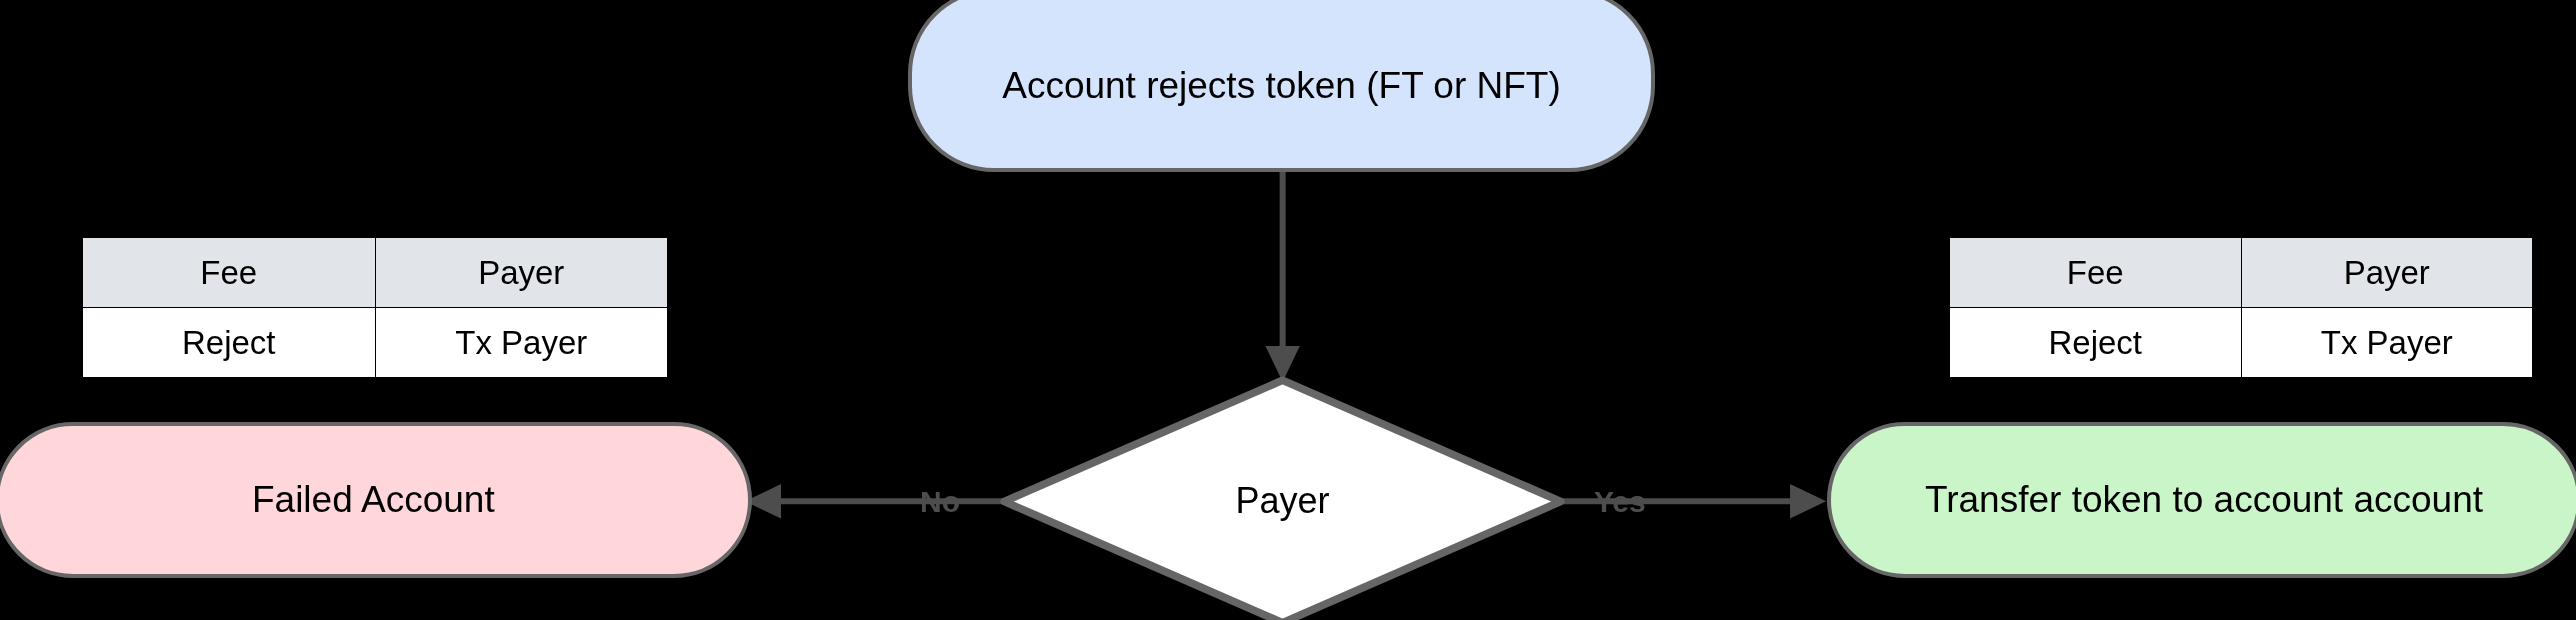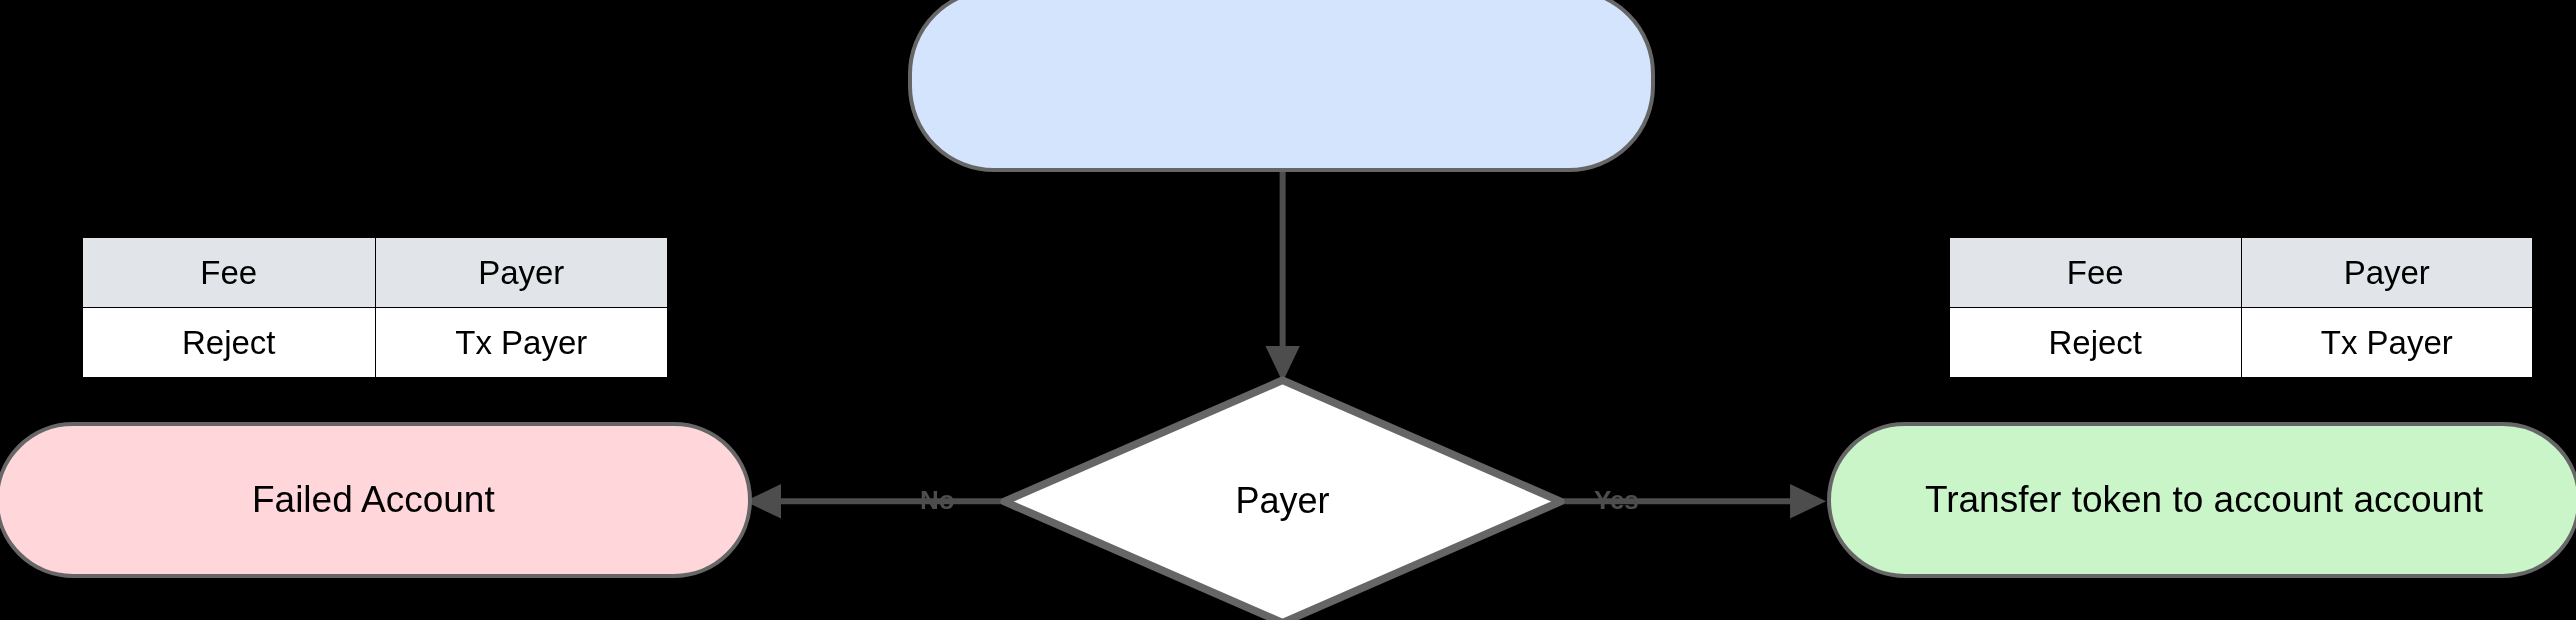--- a/index.html
+++ b/index.html
@@ -99,21 +99,21 @@
   }
 
   
   .connector {
     position: absolute;
     z-index: 1;
   }
   .edge-label {
     position: absolute;
     color: #4d4d4d;
-    font-size: 26px;
+    font-size: 30px;
     font-weight: bold;
     line-height: 1;
     z-index: 4;
     white-space: nowrap;
   }
   #edge-label-no  { left: 920px; top: 487px; }
   #edge-label-yes { left: 1594px; top: 487px; }
 
   
   .fee-table {
@@ -166,20 +166,21 @@
     <line x1="5" y1="28" x2="290" y2="28" stroke="#4d4d4d" stroke-width="7"></line>
     <polygon points="312,28 270,8 270,48" fill="#4d4d4d"></polygon>
   </svg>
 
   <div class="edge-label" id="edge-label-no">No</div>
 
   <div class="edge-label" id="edge-label-yes">Yes</div>
 
   <div class="node" id="node-token-reject">
     <div>
+      <span class="node-text">Account rejects token (FT or NFT)</span>
     </div>
   </div>
 
   <div id="node-decision">
     <svg viewBox="0 0 658 292" preserveAspectRatio="none">
       <polygon points="329,5 653,146 329,287 5,146" fill="#ffffff" stroke="#666666" stroke-width="9" stroke-linejoin="round"></polygon>
     </svg>
     <div id="decision-label">
       <span class="node-text">Payer</span>
     </div>

